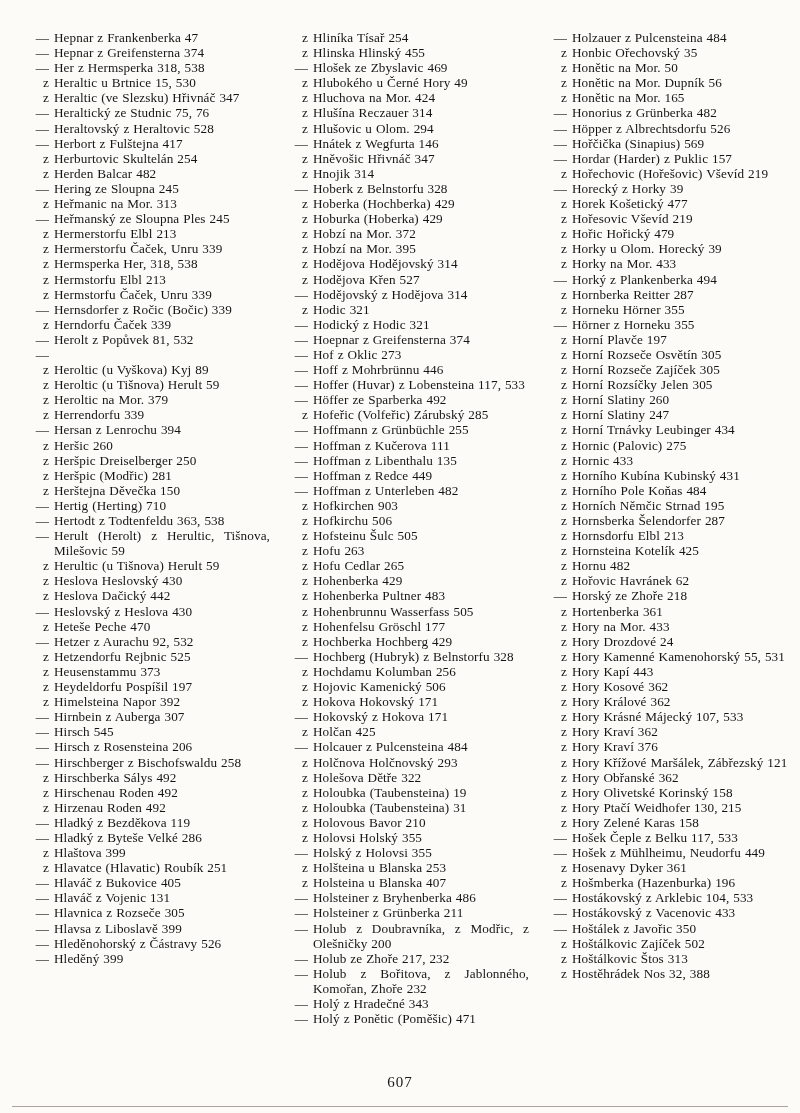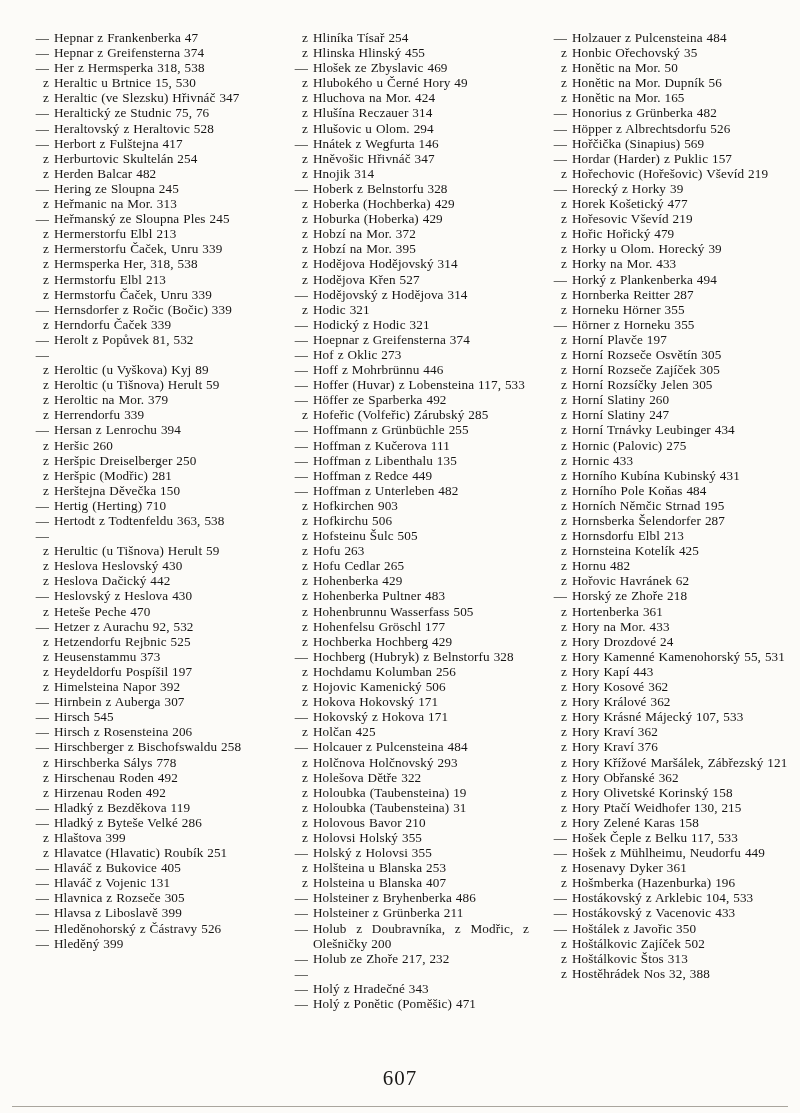--- a/index.html
+++ b/index.html
@@ -43,21 +43,21 @@
     flex: 1 1 auto;
     text-align: justify;
     word-spacing: 0.5px;
   }
   .page-number {
     position: absolute;
     left: 0;
     bottom: 22px;
     width: 100%;
     text-align: center;
-    font-size: 21px;
+    font-size: 15px;
     letter-spacing: 1px;
     color: #1a1918;
   }
   .footer-rule {
     position: absolute;
     left: 1.5%;
     bottom: 6px;
     width: 97%;
     height: 1px;
     background: #a9a59d;
@@ -195,20 +195,21 @@
         <div class="entry">
           <span class="prefix">—</span>
           <span class="etext">Hertig (Herting) 710</span>
         </div>
         <div class="entry">
           <span class="prefix">—</span>
           <span class="etext">Hertodt z Todtenfeldu 363, 538</span>
         </div>
         <div class="entry">
           <span class="prefix">—</span>
+          <span class="etext">Herult (Herolt) z Herultic, Tišnova, Milešovic 59</span>
         </div>
         <div class="entry">
           <span class="prefix">z</span>
           <span class="etext">Herultic (u Tišnova) Herult 59</span>
         </div>
         <div class="entry">
           <span class="prefix">z</span>
           <span class="etext">Heslova Heslovský 430</span>
         </div>
         <div class="entry">
@@ -254,21 +255,21 @@
         <div class="entry">
           <span class="prefix">—</span>
           <span class="etext">Hirsch z Rosensteina 206</span>
         </div>
         <div class="entry">
           <span class="prefix">—</span>
           <span class="etext">Hirschberger z Bischofswaldu 258</span>
         </div>
         <div class="entry">
           <span class="prefix">z</span>
-          <span class="etext">Hirschberka Sálys 778</span>
+          <span class="etext">Hirschberka Sálys 492</span>
         </div>
         <div class="entry">
           <span class="prefix">z</span>
           <span class="etext">Hirschenau Roden 492</span>
         </div>
         <div class="entry">
           <span class="prefix">z</span>
           <span class="etext">Hirzenau Roden 492</span>
         </div>
         <div class="entry">
@@ -552,20 +553,21 @@
         <div class="entry">
           <span class="prefix">—</span>
           <span class="etext">Holub z Doubravníka, z Modřic, z Olešničky 200</span>
         </div>
         <div class="entry">
           <span class="prefix">—</span>
           <span class="etext">Holub ze Zhoře 217, 232</span>
         </div>
         <div class="entry">
           <span class="prefix">—</span>
+          <span class="etext">Holub z Bořitova, z Jablonného, Komořan, Zhoře 232</span>
         </div>
         <div class="entry">
           <span class="prefix">—</span>
           <span class="etext">Holý z Hradečné 343</span>
         </div>
         <div class="entry">
           <span class="prefix">—</span>
           <span class="etext">Holý z Ponětic (Poměšic) 471</span>
         </div>
       </div>

